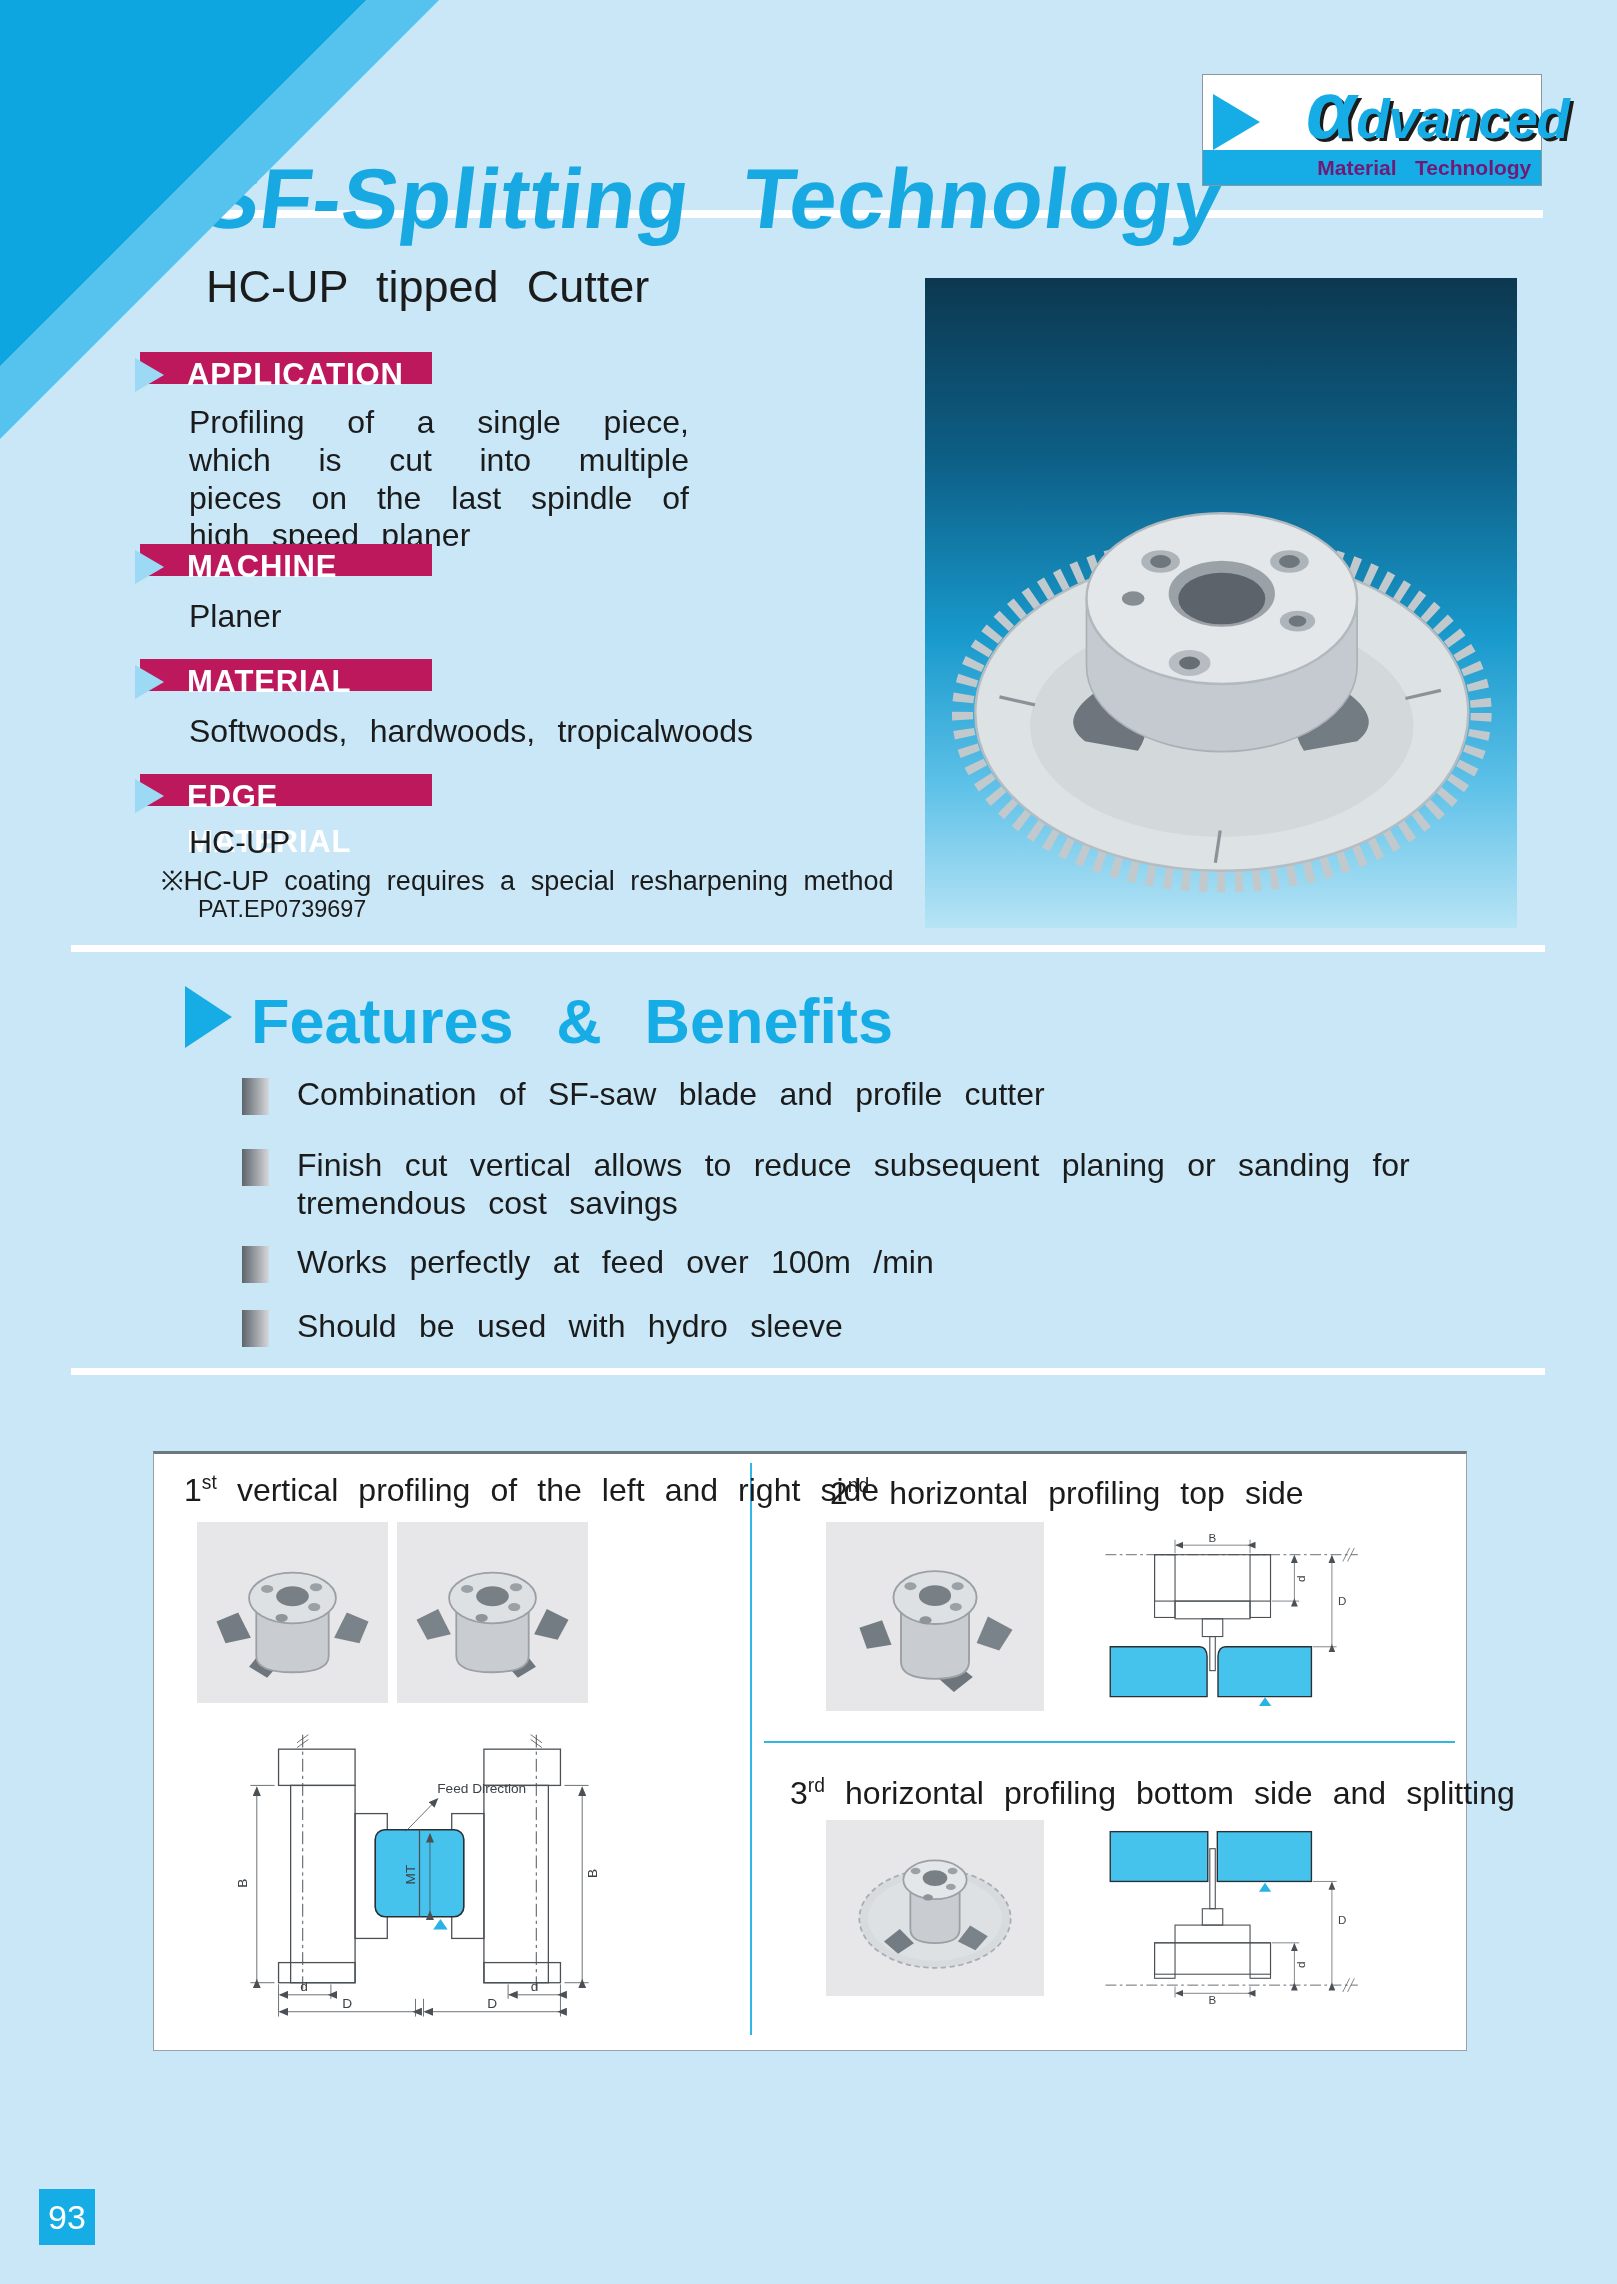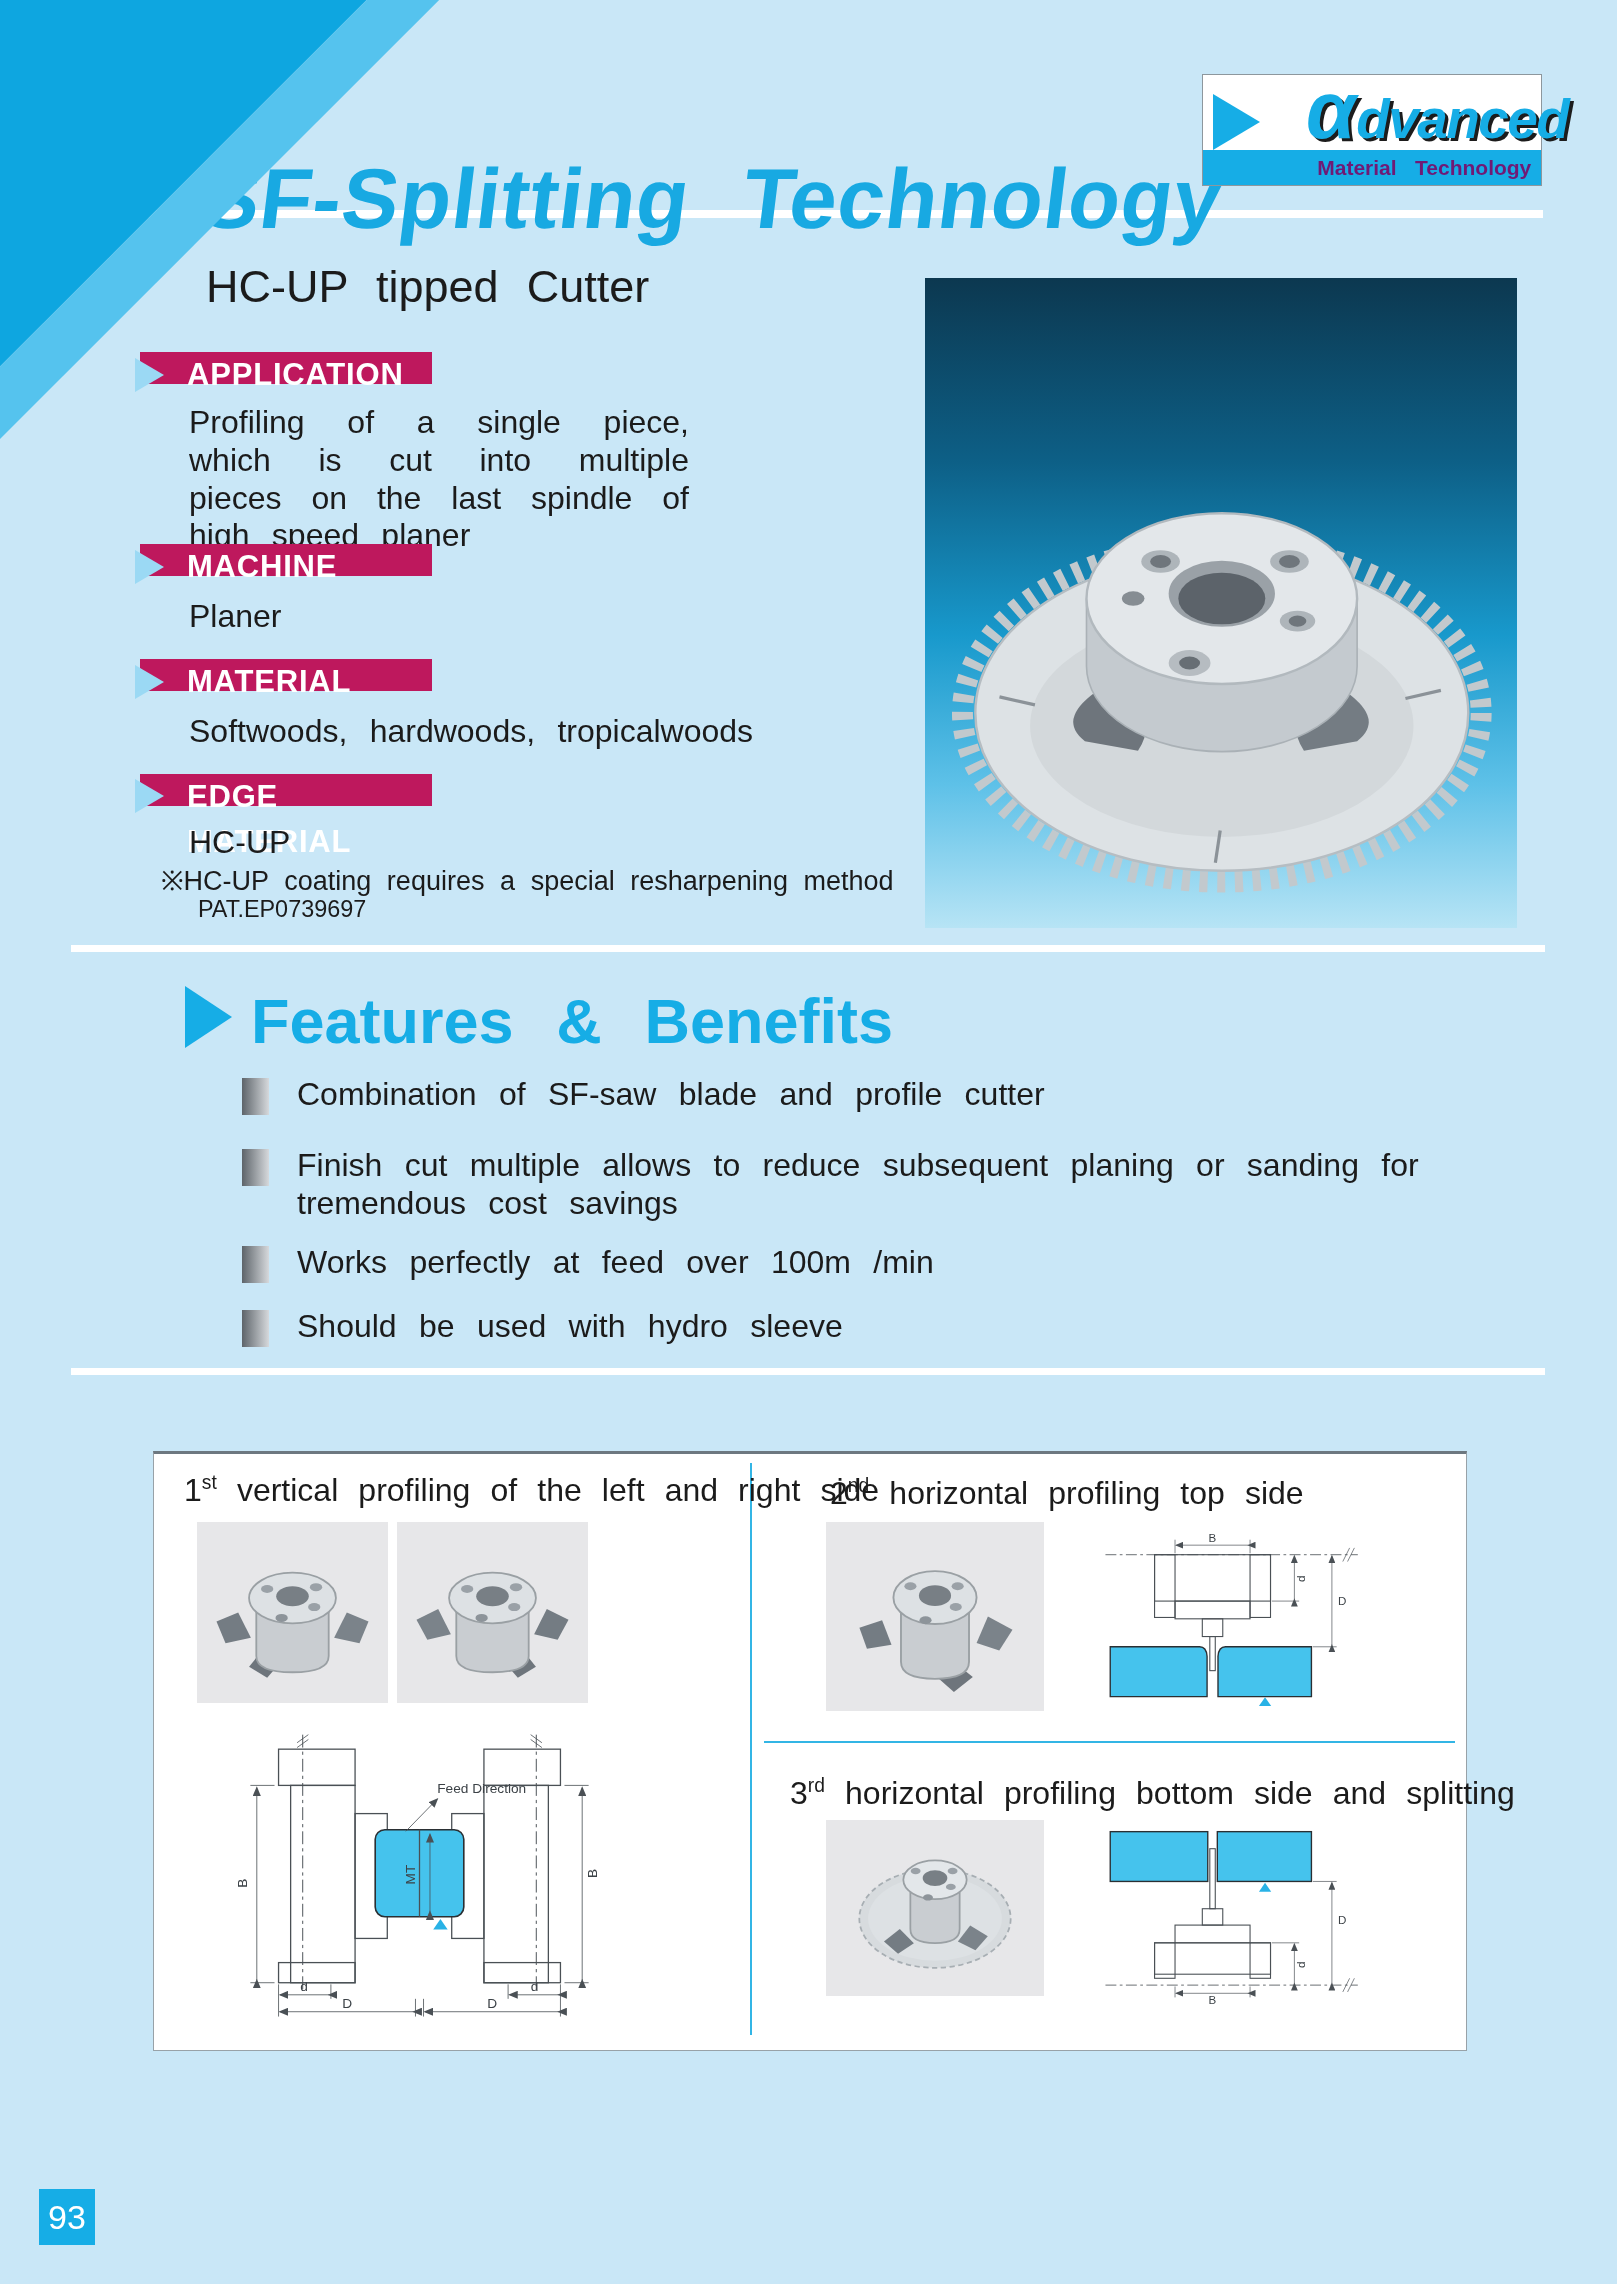--- a/index.html
+++ b/index.html
@@ -166,21 +166,21 @@
 
 <div id="features-tri" class="abs"></div>
 <div id="features-heading" class="abs">Features &amp; Benefits</div>
 
 <div class="abs bullet" style="top:1075px">
   <span class="mark"></span>
   <p>Combination of SF-saw blade and profile cutter</p>
 </div>
 <div class="abs bullet" style="top:1146px">
   <span class="mark"></span>
-  <p>Finish cut multiple allows to reduce subsequent planing or sanding for tremendous cost savings</p>
+  <p>Finish cut vertical allows to reduce subsequent planing or sanding for tremendous cost savings</p>
 </div>
 <div class="abs bullet" style="top:1243px">
   <span class="mark"></span>
   <p>Works perfectly at feed over 100m /min</p>
 </div>
 <div class="abs bullet" style="top:1307px">
   <span class="mark"></span>
   <p>Should be used with hydro sleeve</p>
 </div>
 

